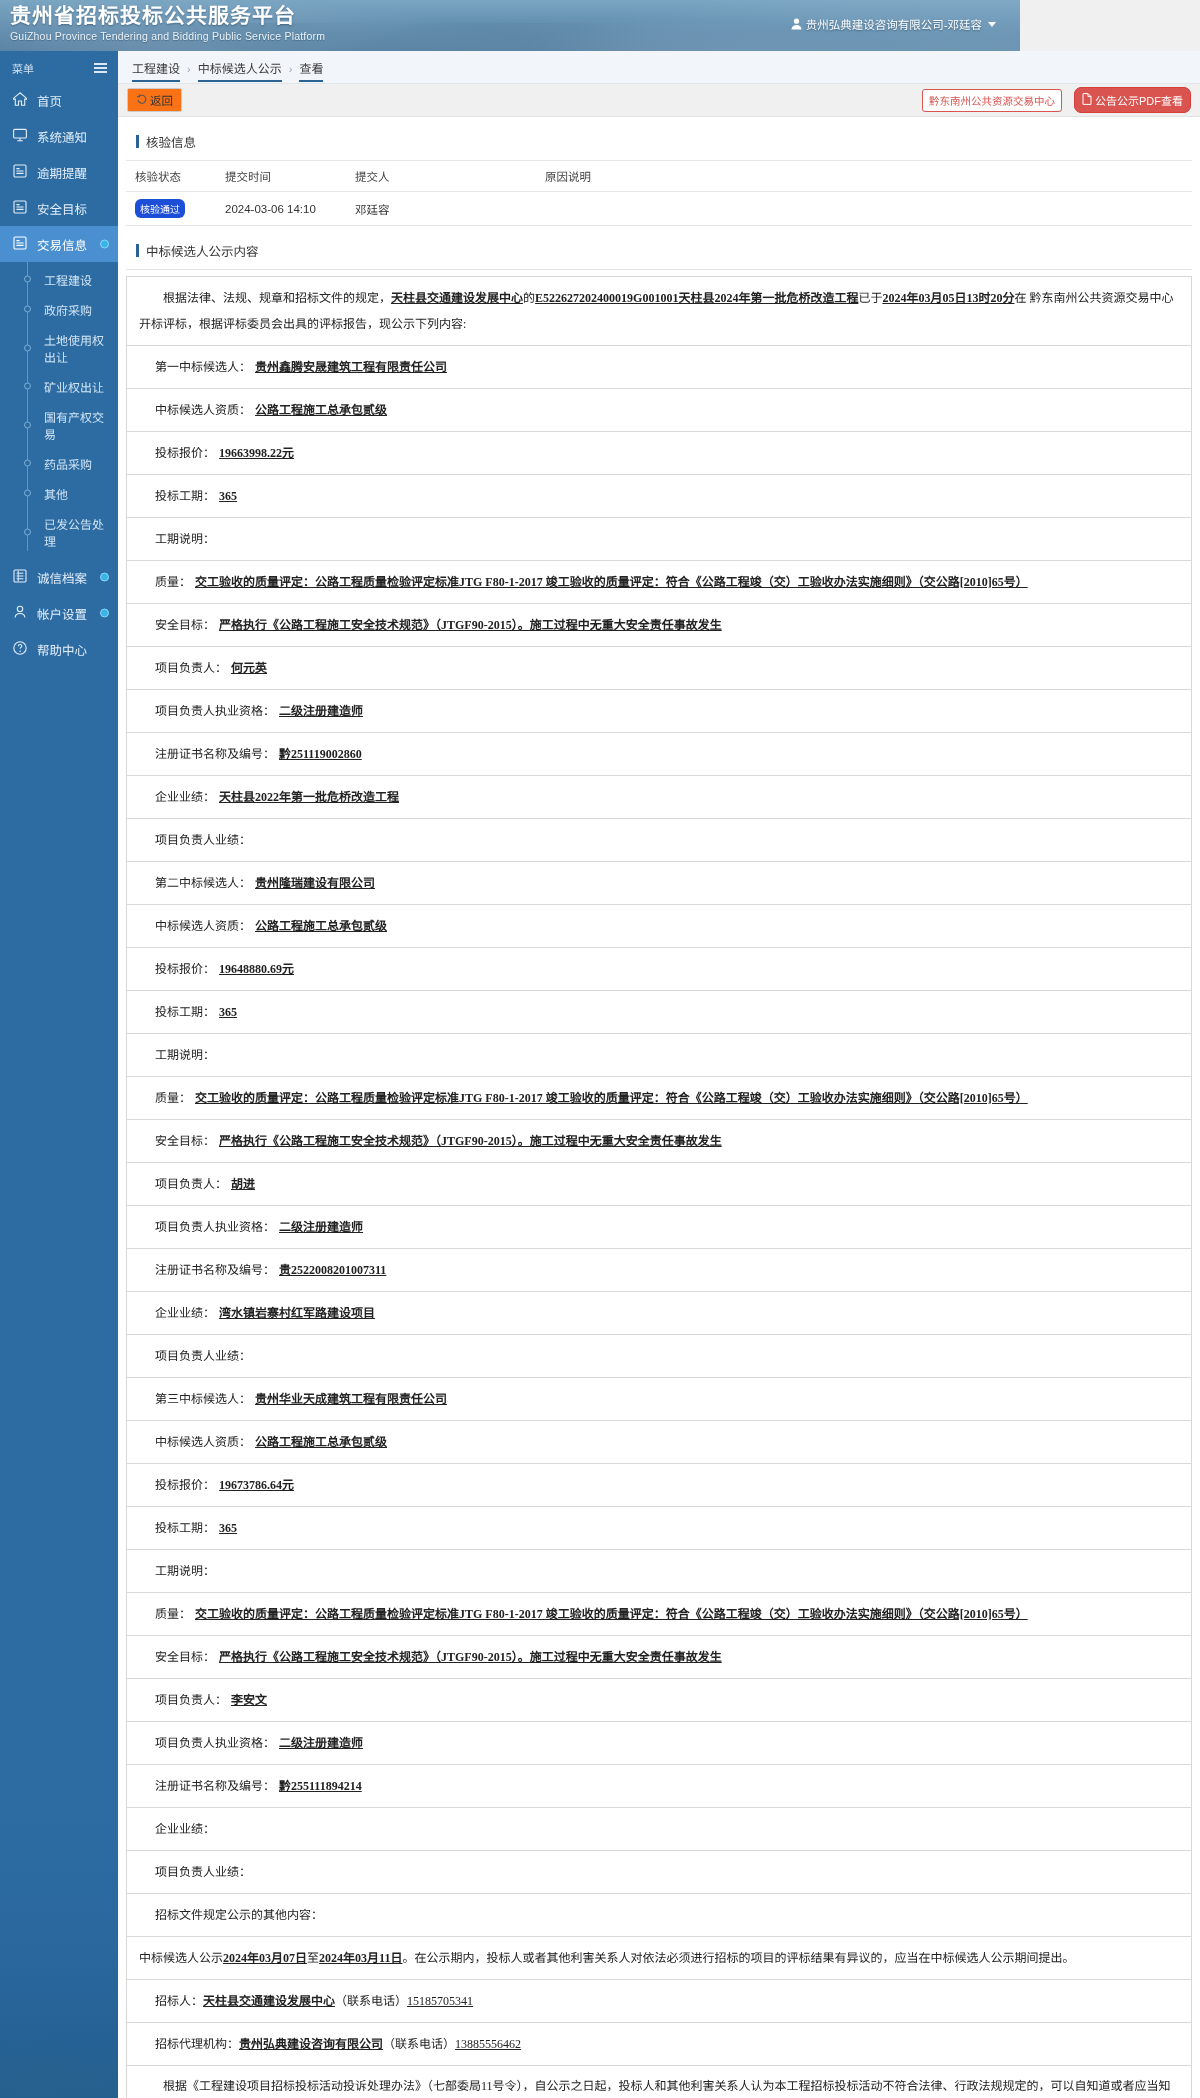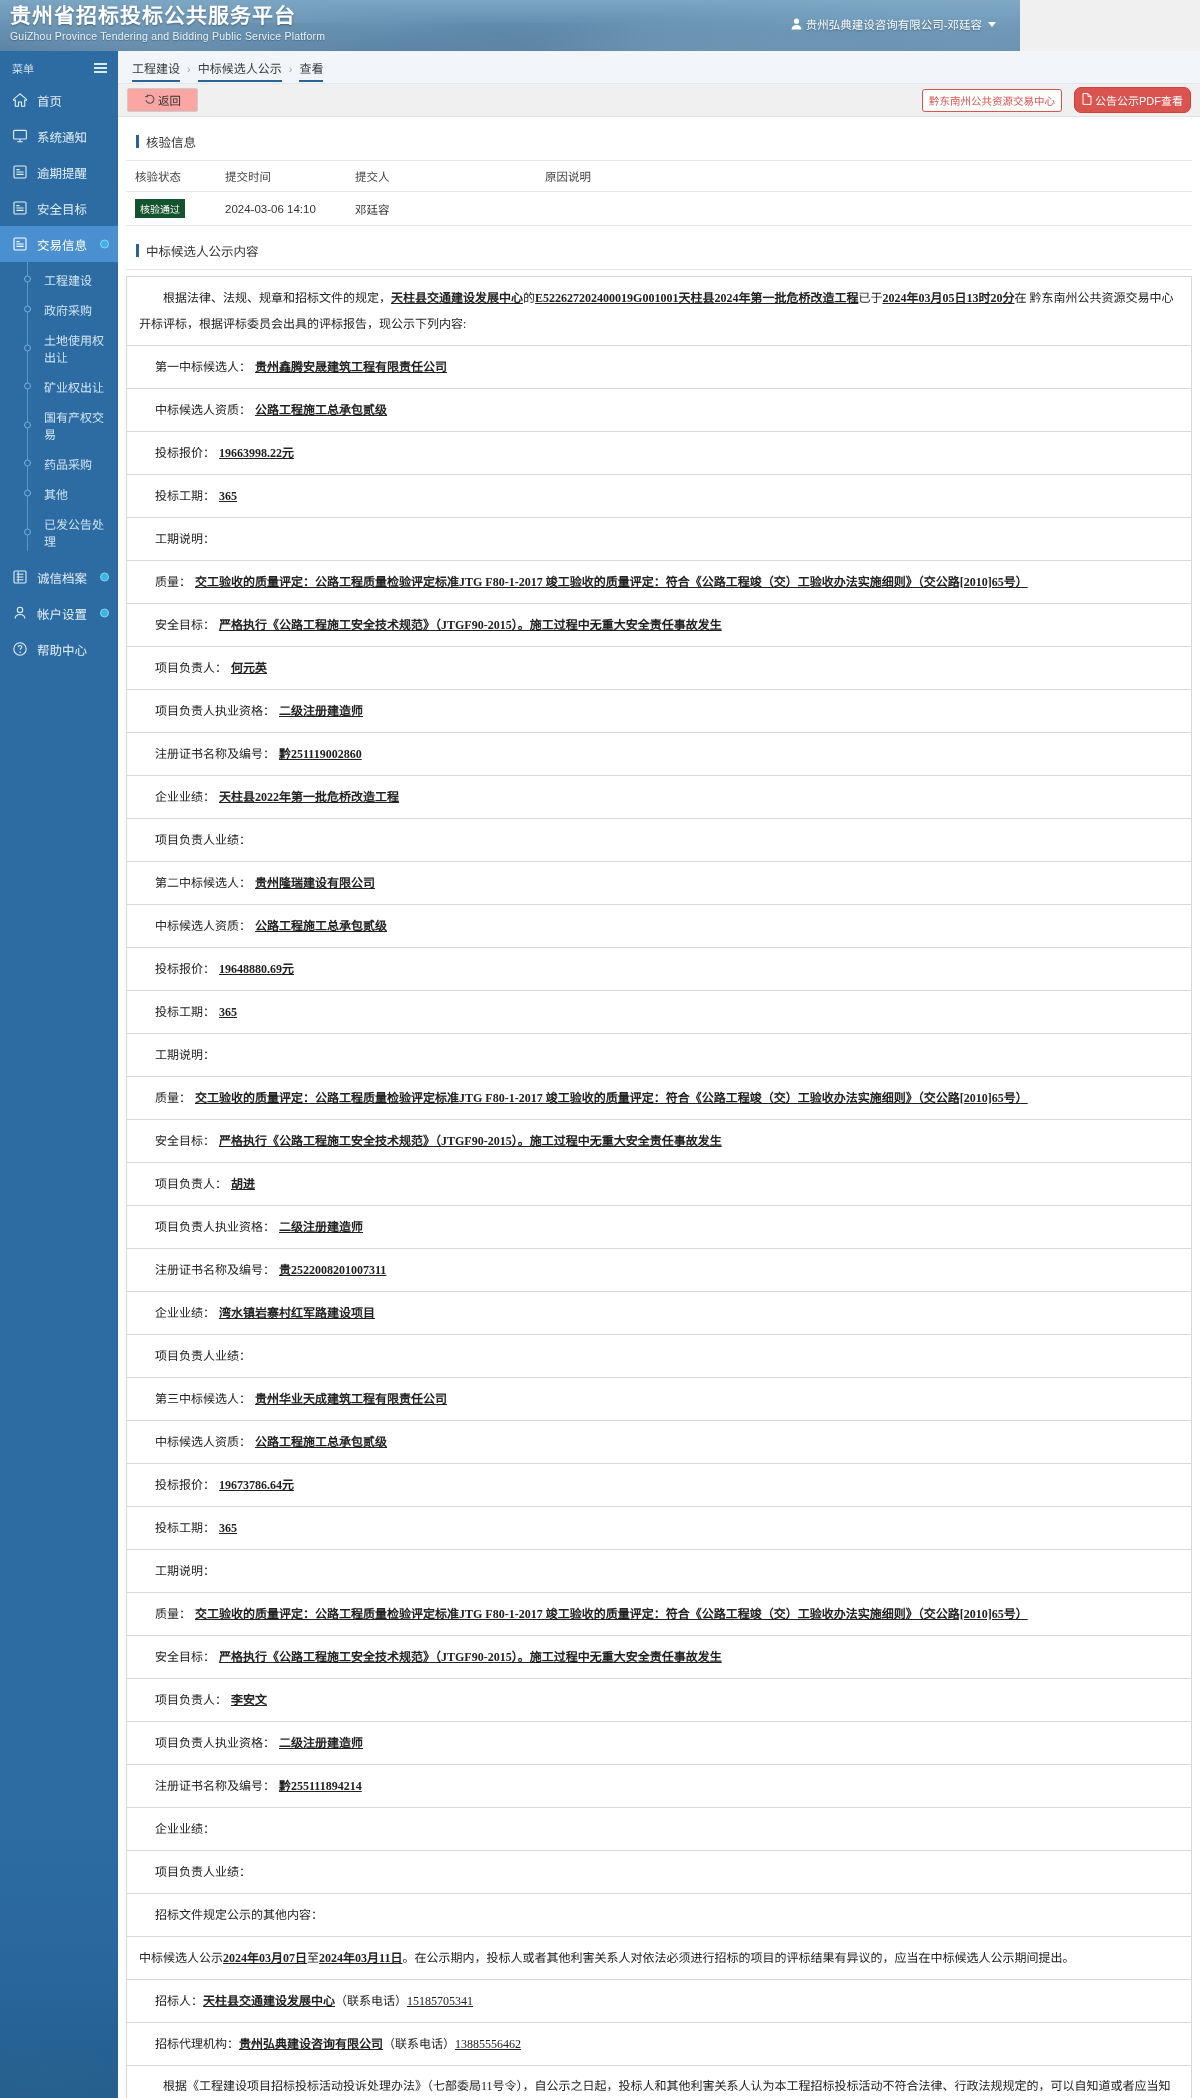--- a/index.html
+++ b/index.html
@@ -90,21 +90,21 @@
   }
   .menu-head {
     display:flex; align-items:center; justify-content:space-between;
     padding: 9px 11px 6px 12px;
     font-size: 11px; color:#cfe2f1;
   }
   .hamburger { display:flex; flex-direction:column; gap:2.5px; cursor:pointer; }
   .hamburger span { display:block; width:13px; height:1.5px; background:#dce9f5; }
 
   .nav-item {
-    display:flex; align-items:center; gap:9px;
+    display:flex; align-items:flex-start; gap:9px;
     padding: 8.5px 12px;
     font-size: 12.5px;
     color:#e3eef8;
     cursor:pointer;
     position:relative;
   }
   .nav-item.active { background:#4a90d0; color:#ffffff; }
   .nav-item .ico { width:16px; height:16px; flex:0 0 16px; display:block; }
   .nav-item .badge {
     position:absolute; right:9px; top:50%; transform:translateY(-50%);
@@ -145,22 +145,22 @@
 
   .toolbar {
     background:#f0f0f0;
     border-bottom:1px solid #e2e2e2;
     padding: 5px 9px;
     display:flex; align-items:center;
     height: 33px;
   }
   .btn-back {
     display:inline-flex; align-items:center; gap:3px;
-    background:#fca5a5; border:1px solid #cccccc; border-radius:2px;
-    font-size:11.5px; color:#333; padding: 3px 16px; cursor:pointer;
+    background:#f97316; border:1px solid #cccccc; border-radius:2px;
+    font-size:11.5px; color:#333; padding: 3px 8px; cursor:pointer;
   }
   .toolbar .spacer { flex:1; }
   .btn-red-outline {
     display:inline-flex; align-items:center;
     background:#ffffff; border:1px solid #d9534f; border-radius:3px;
     color:#d9534f; font-size:10.5px; padding: 3px 6px; margin-right:12px; cursor:pointer;
     white-space:nowrap;
   }
   .btn-red {
     display:inline-flex; align-items:center; gap:3px;
@@ -185,22 +185,22 @@
     table-layout:fixed;
   }
   table.verify th {
     text-align:left; font-weight:normal; color:#444;
     padding: 7px 9px; border-bottom:1px solid #e6e6e6; background:#ffffff;
   }
   table.verify td {
     padding: 7px 9px; border-bottom:1px solid #e6e6e6; vertical-align:middle;
   }
   .chip-pass {
-    display:inline-block; background:#14532d; color:#fff;
-    font-size:10px; padding:2px 5px; border-radius:0;
+    display:inline-block; background:#1d4ed8; color:#fff;
+    font-size:10px; padding:2px 5px; border-radius:6px;
   }
 
   .notice-box {
     margin: 6px 8px 10px 8px;
     border:1px solid #d8d8d8;
     background:#ffffff;
   }
   .nrow {
     border-bottom:1px solid #d9d9d9;
     padding: 8px 12px 8px 28px;

